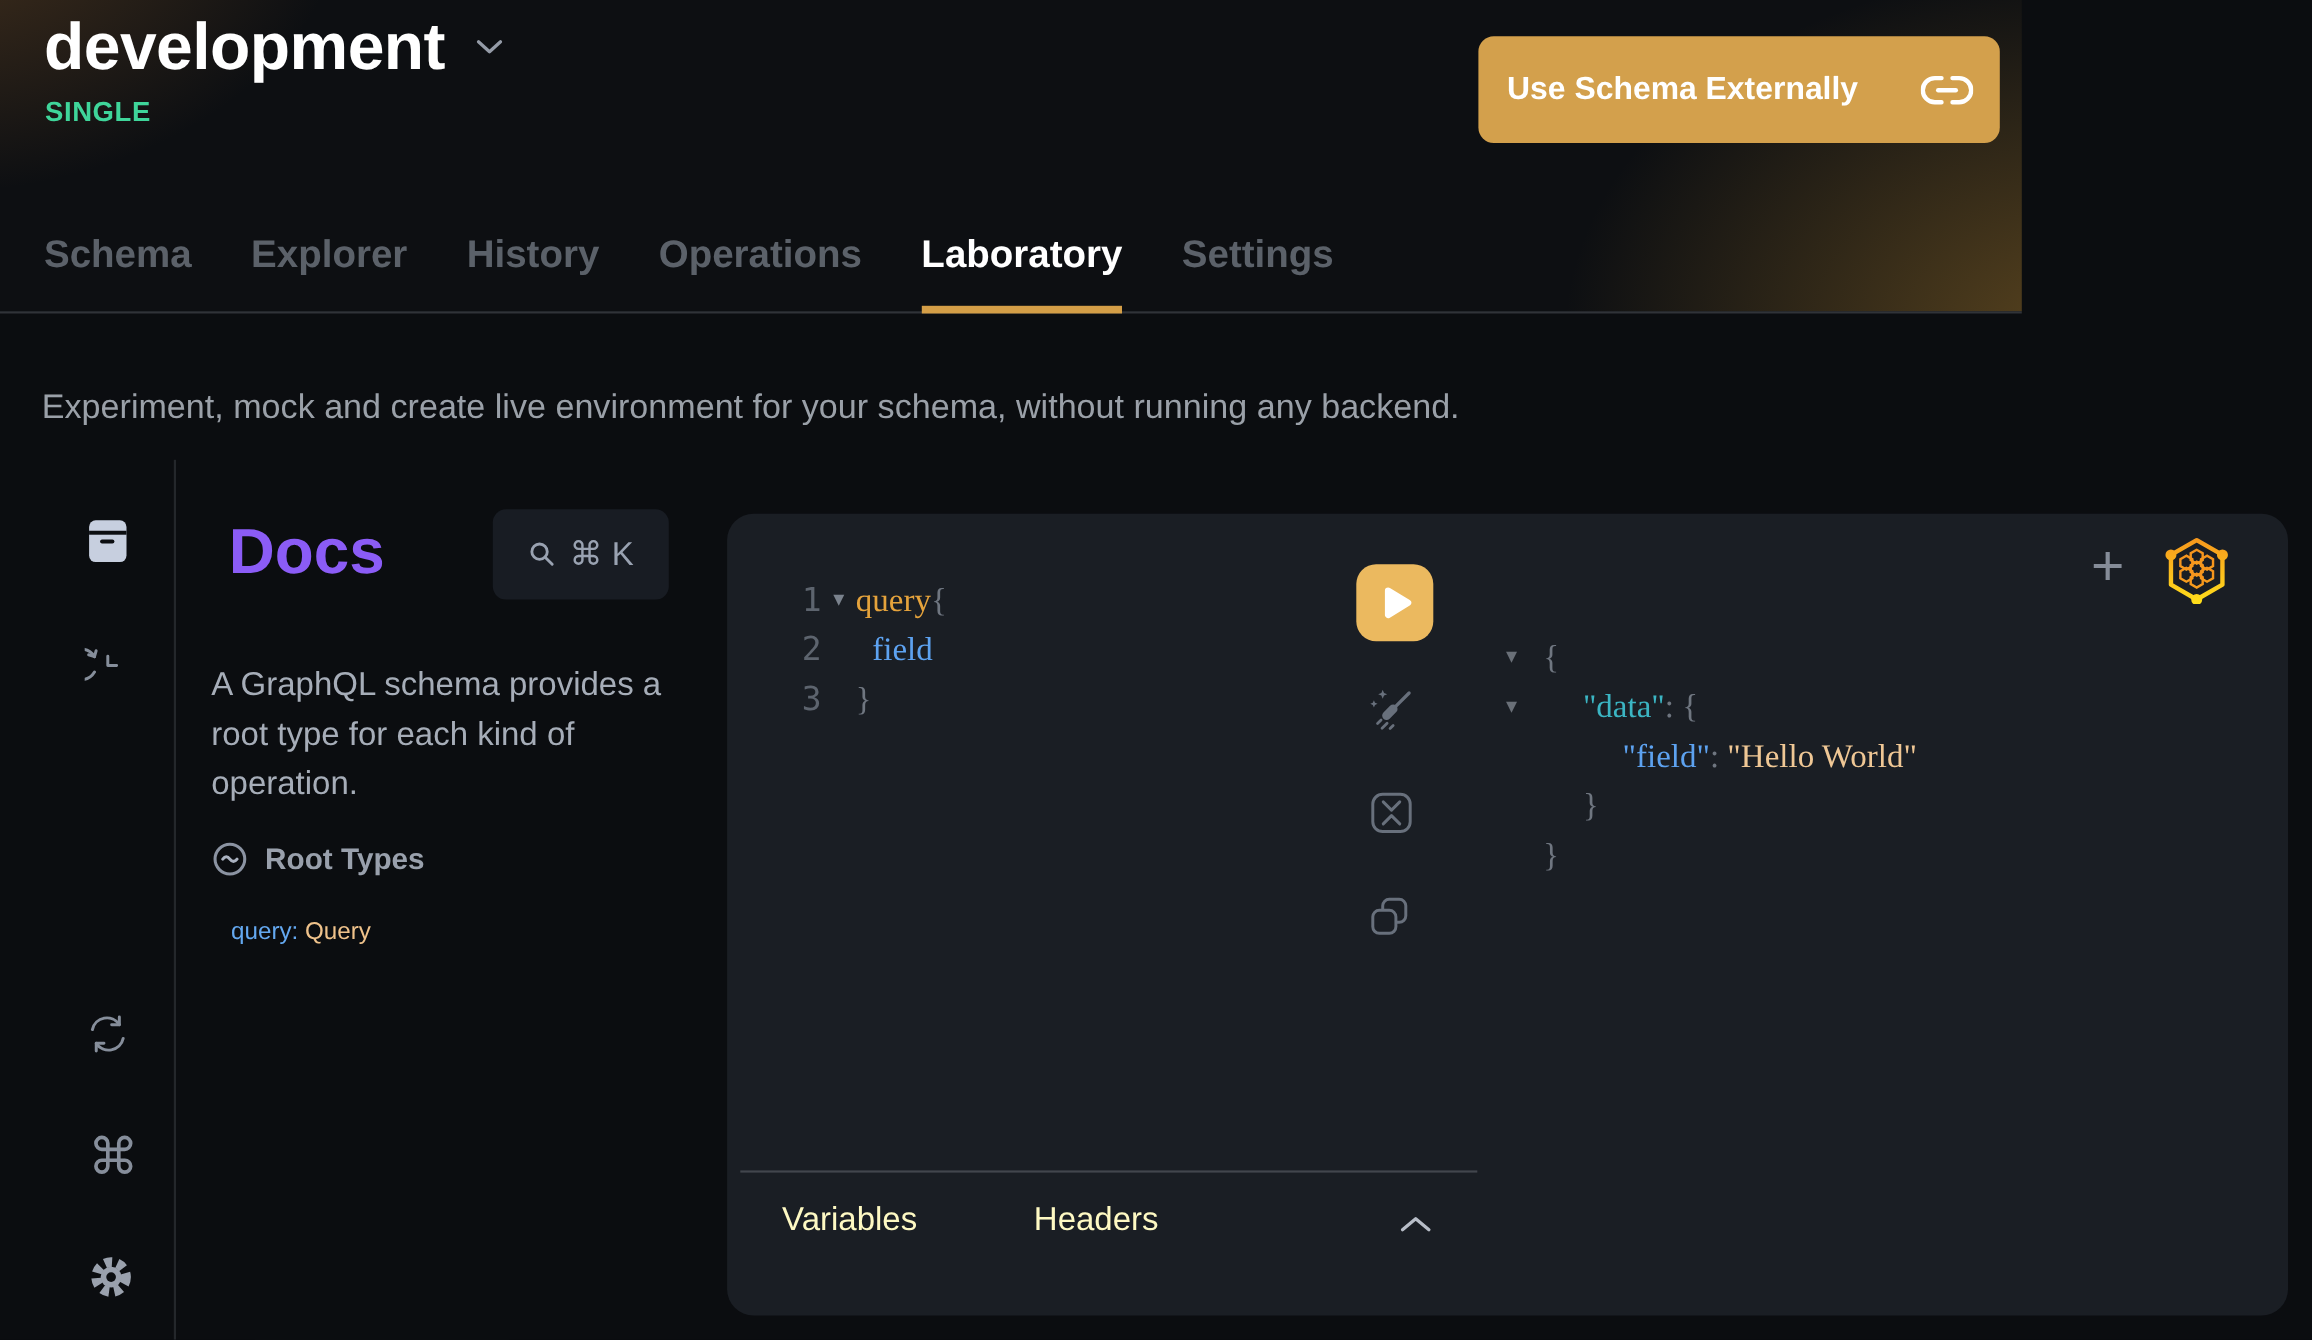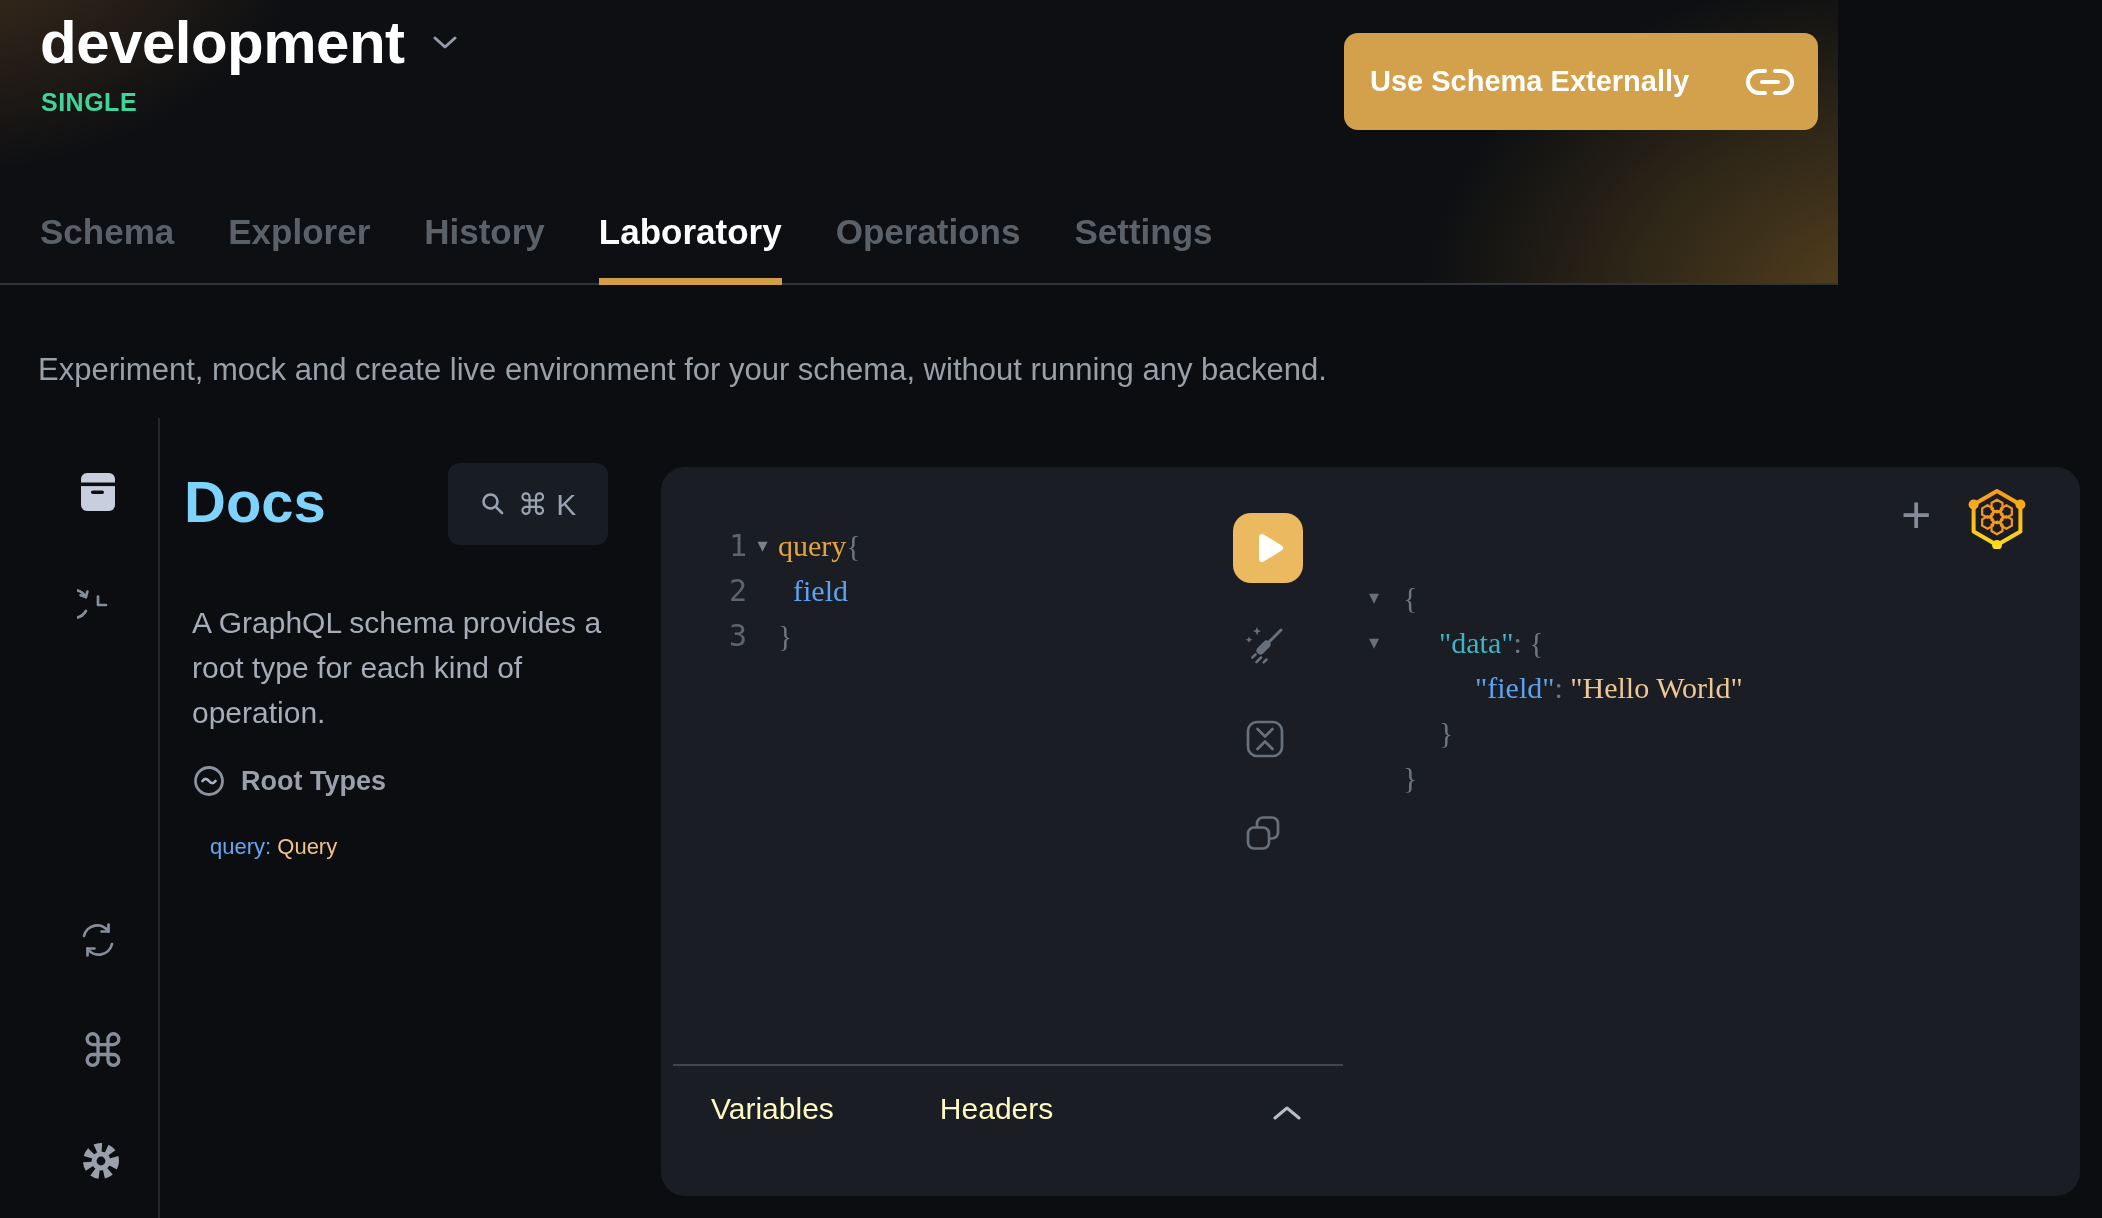--- a/index.html
+++ b/index.html
@@ -44,21 +44,21 @@
   }
 
   
   .page-desc { position:absolute; left:38px; top:352px; font-size:31px; color:#9aa0a8; }
 
   
   .side-divider { position:absolute; left:158px; top:418px; width:2px; height:800px; background:#24272b; }
   .side-icon { position:absolute; cursor:pointer; }
 
   
-  .docs-title { position:absolute; left:184px; top:468px; font-size:58px; font-weight:bold; color:#7dd3fc; }
+  .docs-title { position:absolute; left:208px; top:468px; font-size:58px; font-weight:bold; color:#8b5cf6; }
   .docs-search {
     position:absolute; left:448px; top:463px; width:160px; height:82px;
     background:#181c23; border:none; border-radius:12px; cursor:pointer;
     display:flex; align-items:center; justify-content:center; gap:12px;
   }
   .docs-search .kbd { font-size:30px; color:#99a2b1; }
   .docs-desc { position:absolute; left:192px; top:600px; width:445px; font-size:30px; line-height:45px; color:#a6adb8; }
   .root-types-row { position:absolute; left:193px; top:765px; display:flex; align-items:center; gap:16px; }
   .root-types-label { font-size:27px; font-weight:bold; color:#99a0ac; }
   .root-type-line { position:absolute; left:210px; top:834px; font-size:22px; cursor:pointer; }
@@ -122,22 +122,22 @@
         <path d="M29 4 H35 A11 11 0 0 1 35 26 H29"></path>
         <path d="M16 15 H32"></path>
       </g>
     </svg>
   </button>
 
   <div class="tabs-row" id="tabs-row">
       <div class="tab">Schema</div>
       <div class="tab">Explorer</div>
       <div class="tab">History</div>
+      <div class="tab">Operations</div>
       <div class="tab active">Laboratory</div>
-      <div class="tab">Operations</div>
       <div class="tab">Settings</div>
     </div>
 </div>
 
 <div class="page-desc">Experiment, mock and create live environment for your schema, without running any backend.</div>
 
 <div class="side-divider"></div>
 
 <div class="side-icon" style="left:80px; top:472px;">
   <svg width="36" height="40" viewBox="0 0 36 40">

